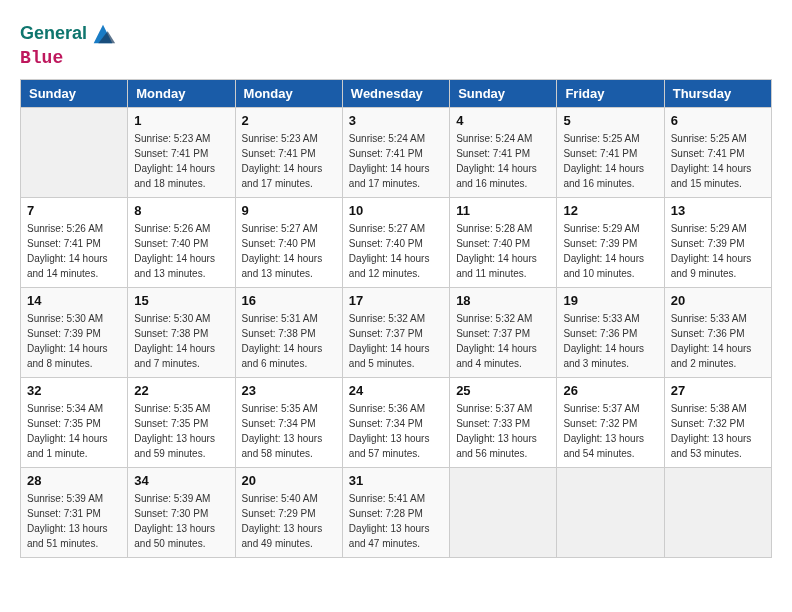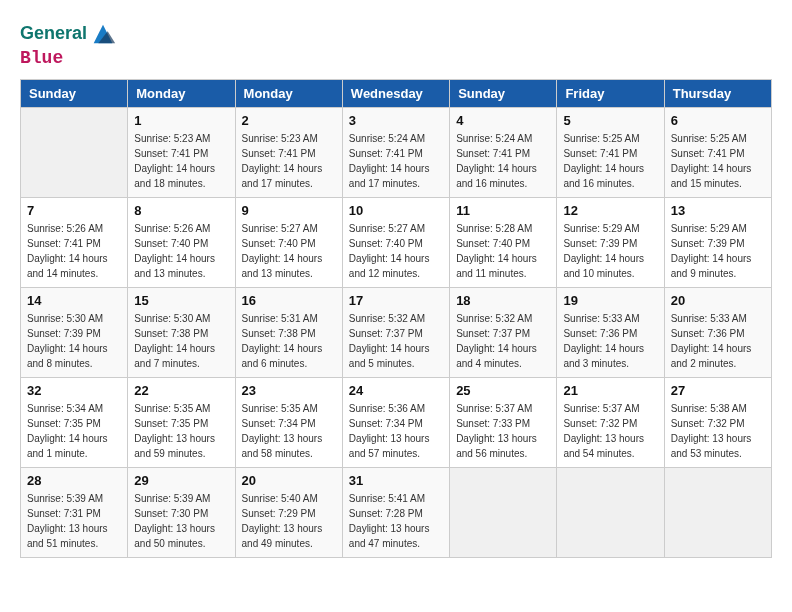--- a/index.html
+++ b/index.html
@@ -229,35 +229,35 @@
         </td>
         <td>
           <div class="day-number">24</div>
           <div class="day-info">Sunrise: 5:36 AM<br>Sunset: 7:34 PM<br>Daylight: 13 hours<br>and 57 minutes.</div>
         </td>
         <td>
           <div class="day-number">25</div>
           <div class="day-info">Sunrise: 5:37 AM<br>Sunset: 7:33 PM<br>Daylight: 13 hours<br>and 56 minutes.</div>
         </td>
         <td>
-          <div class="day-number">21</div>
+          <div class="day-number">26</div>
           <div class="day-info">Sunrise: 5:37 AM<br>Sunset: 7:32 PM<br>Daylight: 13 hours<br>and 54 minutes.</div>
         </td>
         <td>
           <div class="day-number">27</div>
           <div class="day-info">Sunrise: 5:38 AM<br>Sunset: 7:32 PM<br>Daylight: 13 hours<br>and 53 minutes.</div>
         </td>
       </tr>
       <tr class="week-row">
         <td>
           <div class="day-number">28</div>
           <div class="day-info">Sunrise: 5:39 AM<br>Sunset: 7:31 PM<br>Daylight: 13 hours<br>and 51 minutes.</div>
         </td>
         <td>
-          <div class="day-number">29</div>
+          <div class="day-number">34</div>
           <div class="day-info">Sunrise: 5:39 AM<br>Sunset: 7:30 PM<br>Daylight: 13 hours<br>and 50 minutes.</div>
         </td>
         <td>
           <div class="day-number">20</div>
           <div class="day-info">Sunrise: 5:40 AM<br>Sunset: 7:29 PM<br>Daylight: 13 hours<br>and 49 minutes.</div>
         </td>
         <td>
           <div class="day-number">31</div>
           <div class="day-info">Sunrise: 5:41 AM<br>Sunset: 7:28 PM<br>Daylight: 13 hours<br>and 47 minutes.</div>
         </td>

